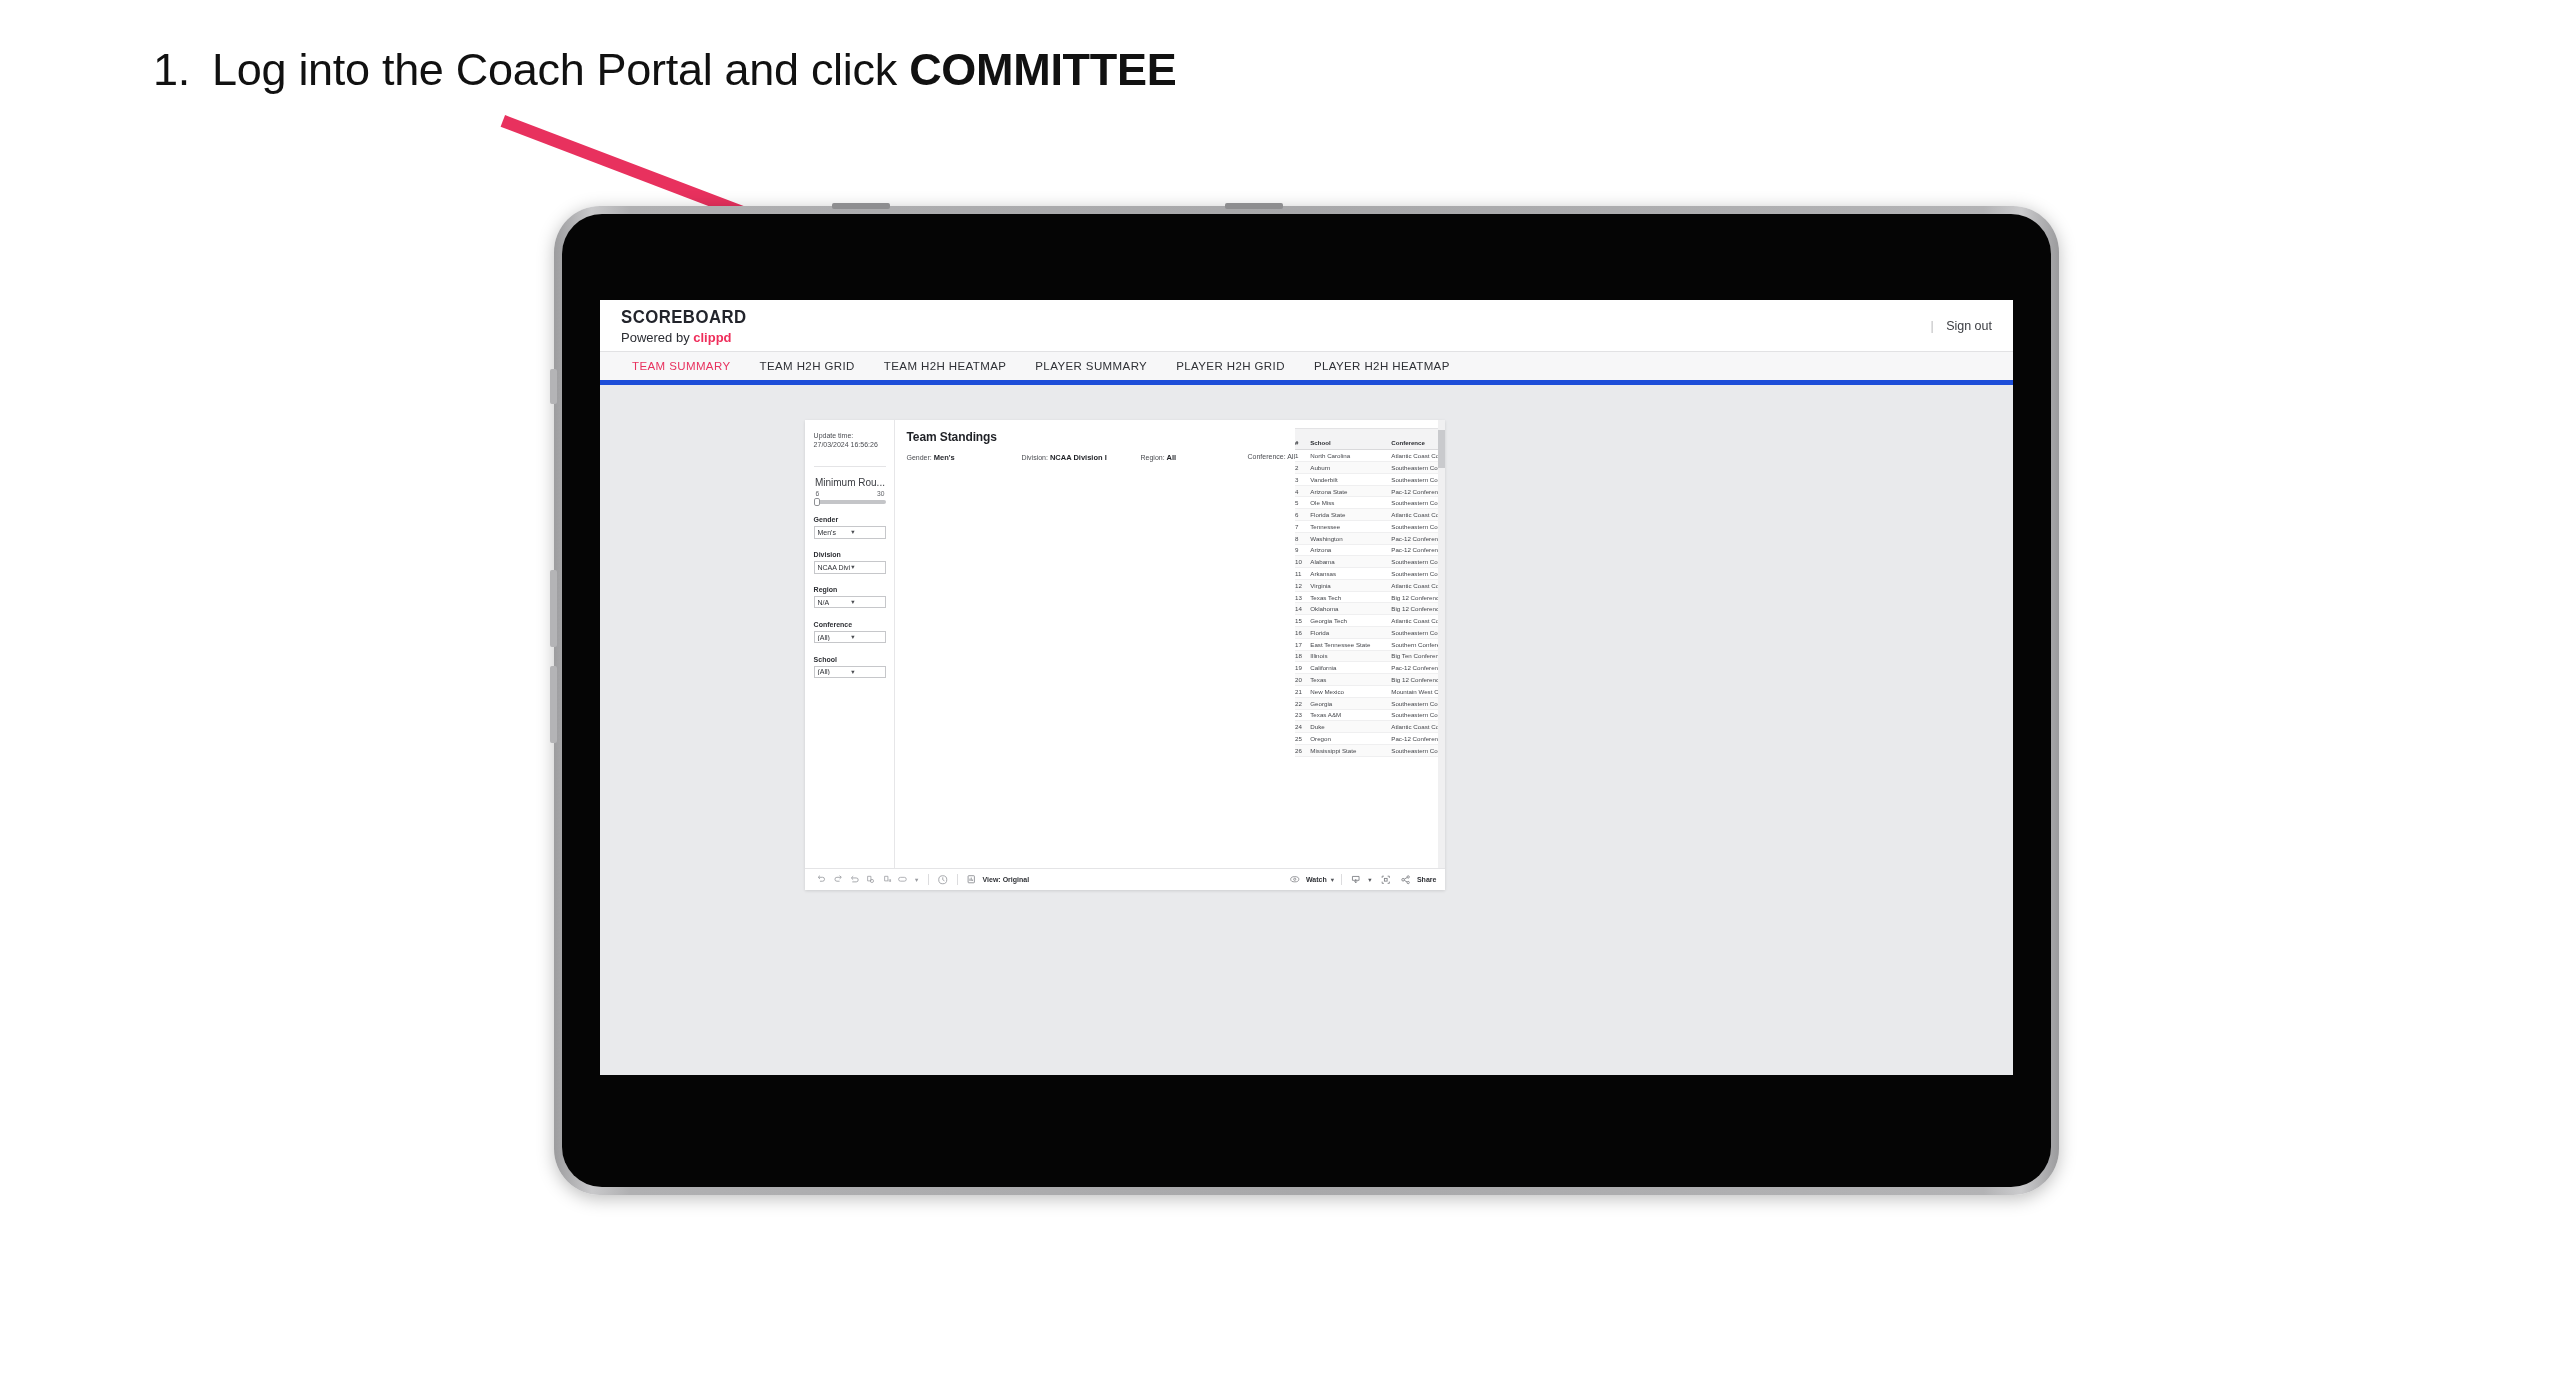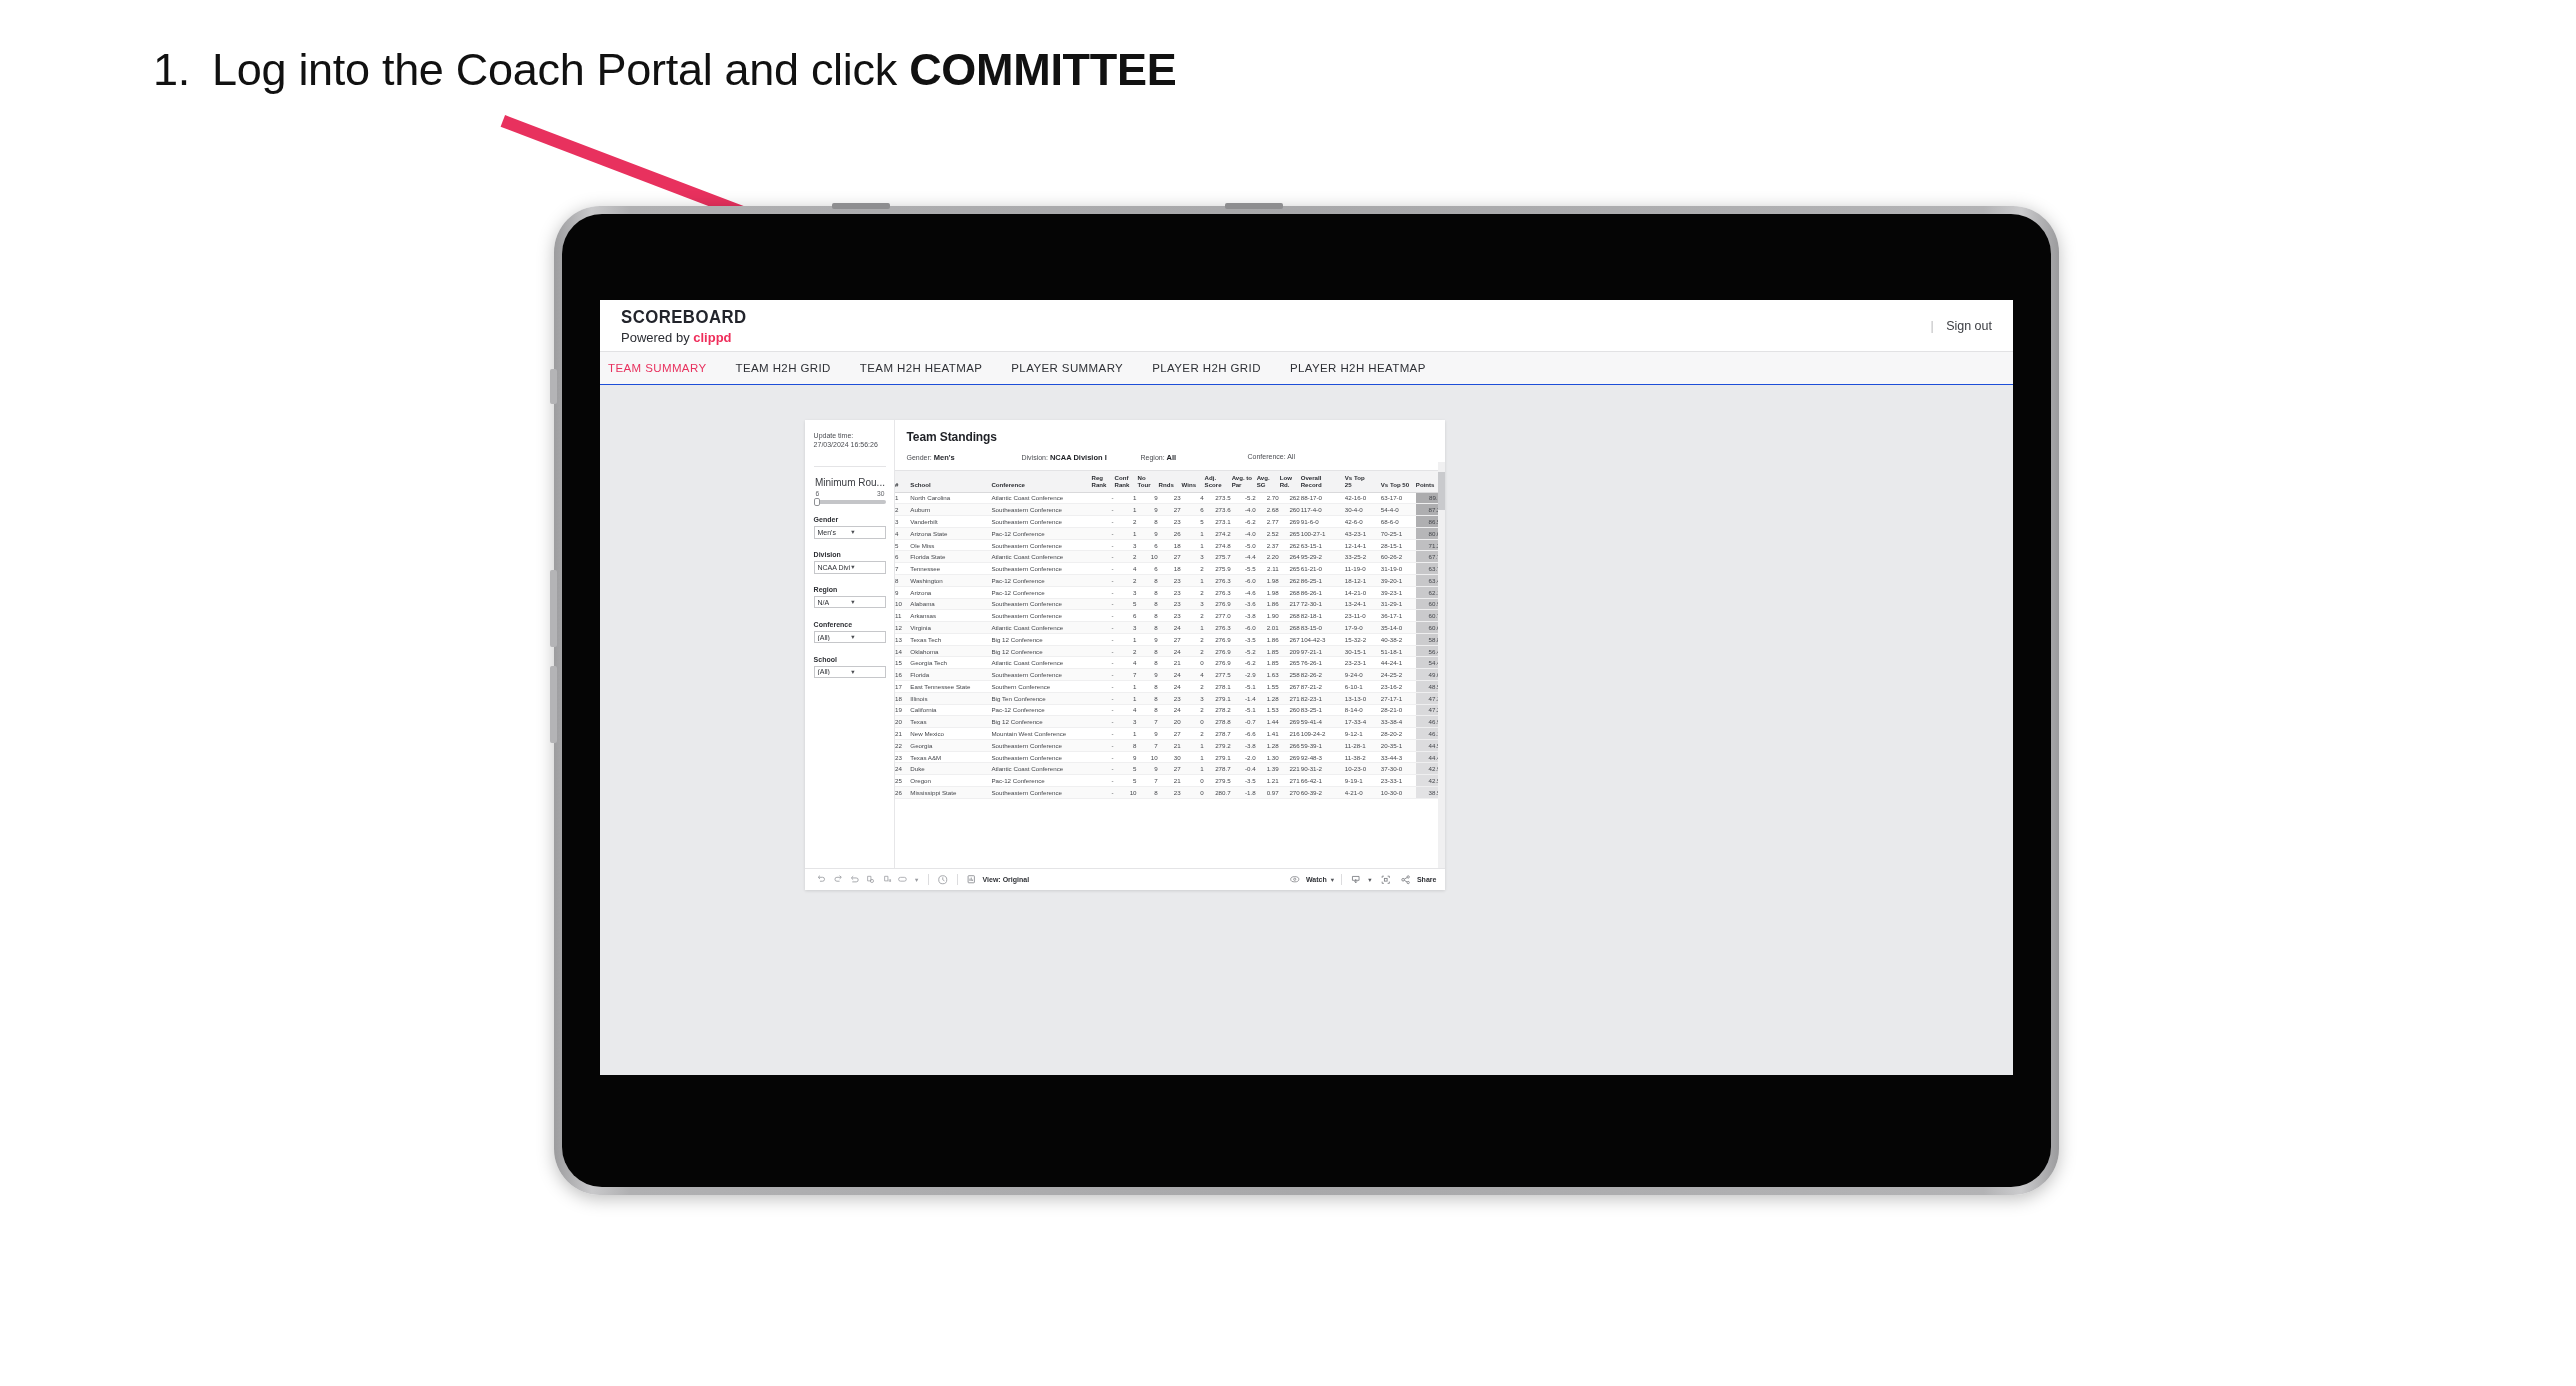--- a/index.html
+++ b/index.html
@@ -74,21 +74,21 @@
   }
   .nav-right {
     margin-left:auto; display:flex; align-items:center; gap:12.5px;
     padding-right:21px; font-size:12.5px; color:#3b3d42;
   }
   .nav-sep { color:#bdbdbf; }
 
   
   #subnav {
     height:33px; background:#f7f7f8; display:flex; align-items:center;
-    padding-left:8px; gap:29px; border-bottom:1px solid #1d4ed8;
+    padding-left:32px; gap:29px; border-bottom:5px solid #1d4ed8;
   }
   .subtab { font-size:11.5px; letter-spacing:0.4px; color:#2f3136; cursor:pointer; white-space:nowrap; }
   .subtab.active { color:#e8315e; }
 
   
   #canvas { position:relative; height:690px; background:#e9eaec; }
 
   #sheet {
     position:absolute; left:205px; top:35px; width:640px; height:470px;
     background:#fff; box-shadow:0 1px 2.9px rgba(0,0,0,.12);
@@ -113,21 +113,21 @@
     background:#fff; border:1px solid #8e9094; border-radius:1.9px;
   }
   .fsel {
     display:flex; align-items:center; height:12.5px; border:1px solid #c6c7ca;
     background:#fff; padding:0 2.9px; font-size:7px; color:#2c2e33;
   }
   .fsel span { flex:1; overflow:hidden; white-space:nowrap; }
   .fcaret { font-size:5.8px; color:#4a4c51; }
 
   
-  #tablearea { flex:1; min-width:0; display:flex; flex-direction:column; }
+  #tablearea { flex:1; min-width:0; display:flex; flex-direction:row; }
   .sheet-head { padding:9.6px 0 0 11.5px; }
   .sheet-title { font-size:12px; font-weight:700; color:#1f2126; letter-spacing:-0.1px; }
   .sheet-meta { display:flex; margin-top:9.6px; font-size:7px; color:#4a4c51; }
   .sheet-meta .mi { margin-right:0; }
   .sheet-meta .mi b { color:#1f2126; font-weight:700; font-size:7.5px; }
   .mi1 { width:115px; } .mi2 { width:119px; } .mi3 { width:107px; }
 
   table.stand { width:100%; border-collapse:collapse; table-layout:fixed; margin-top:7.7px; }
   table.stand thead th {
     font-size:6.1px; font-weight:700; color:#2a2c31; text-align:left;

